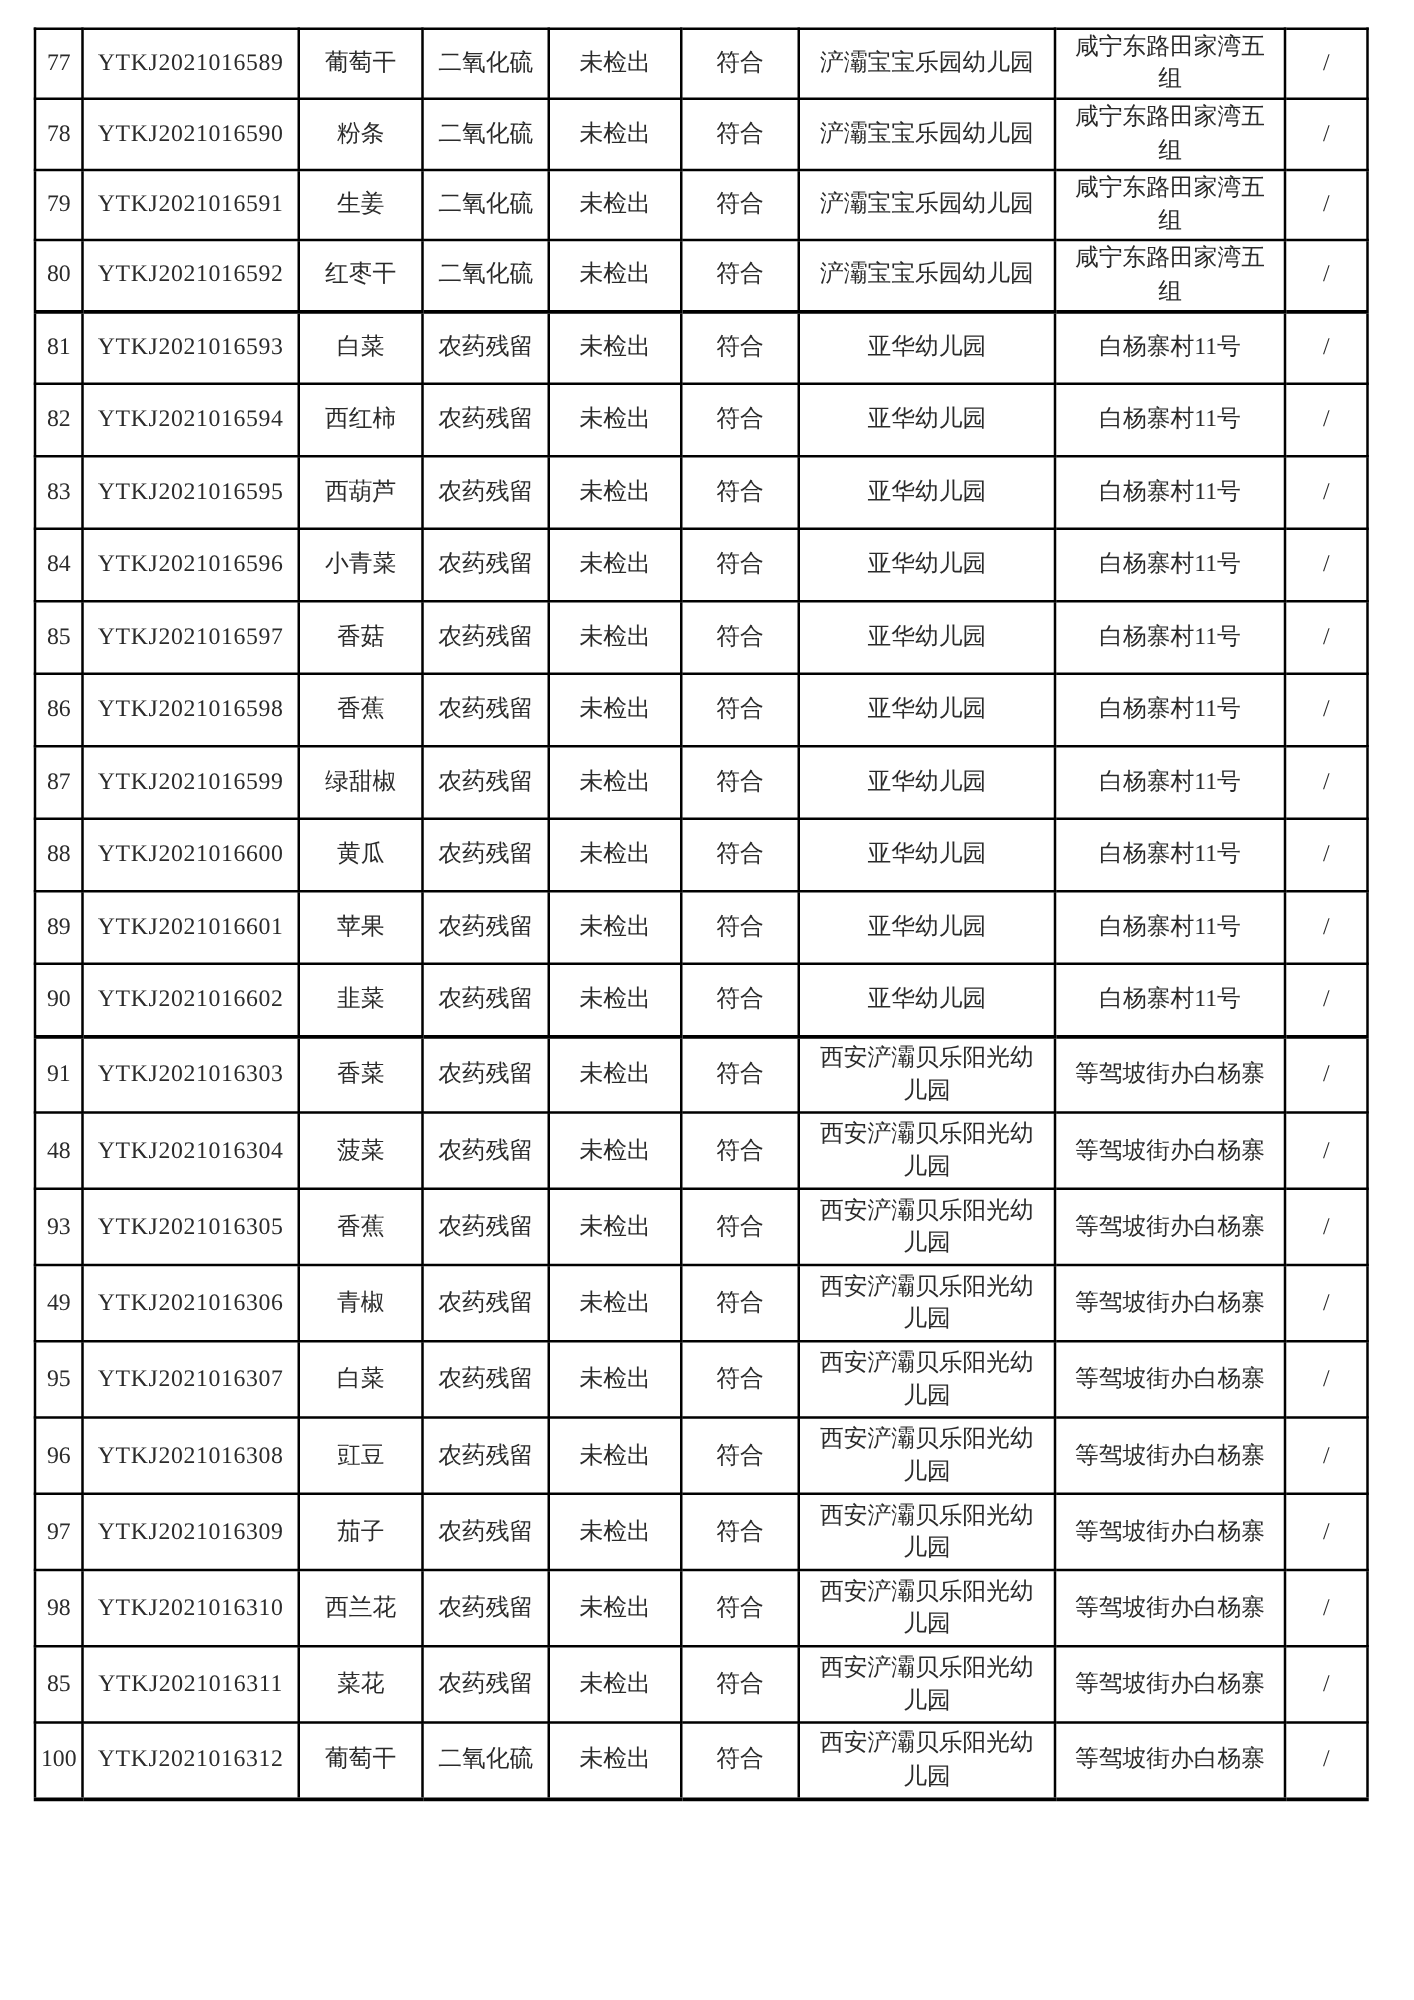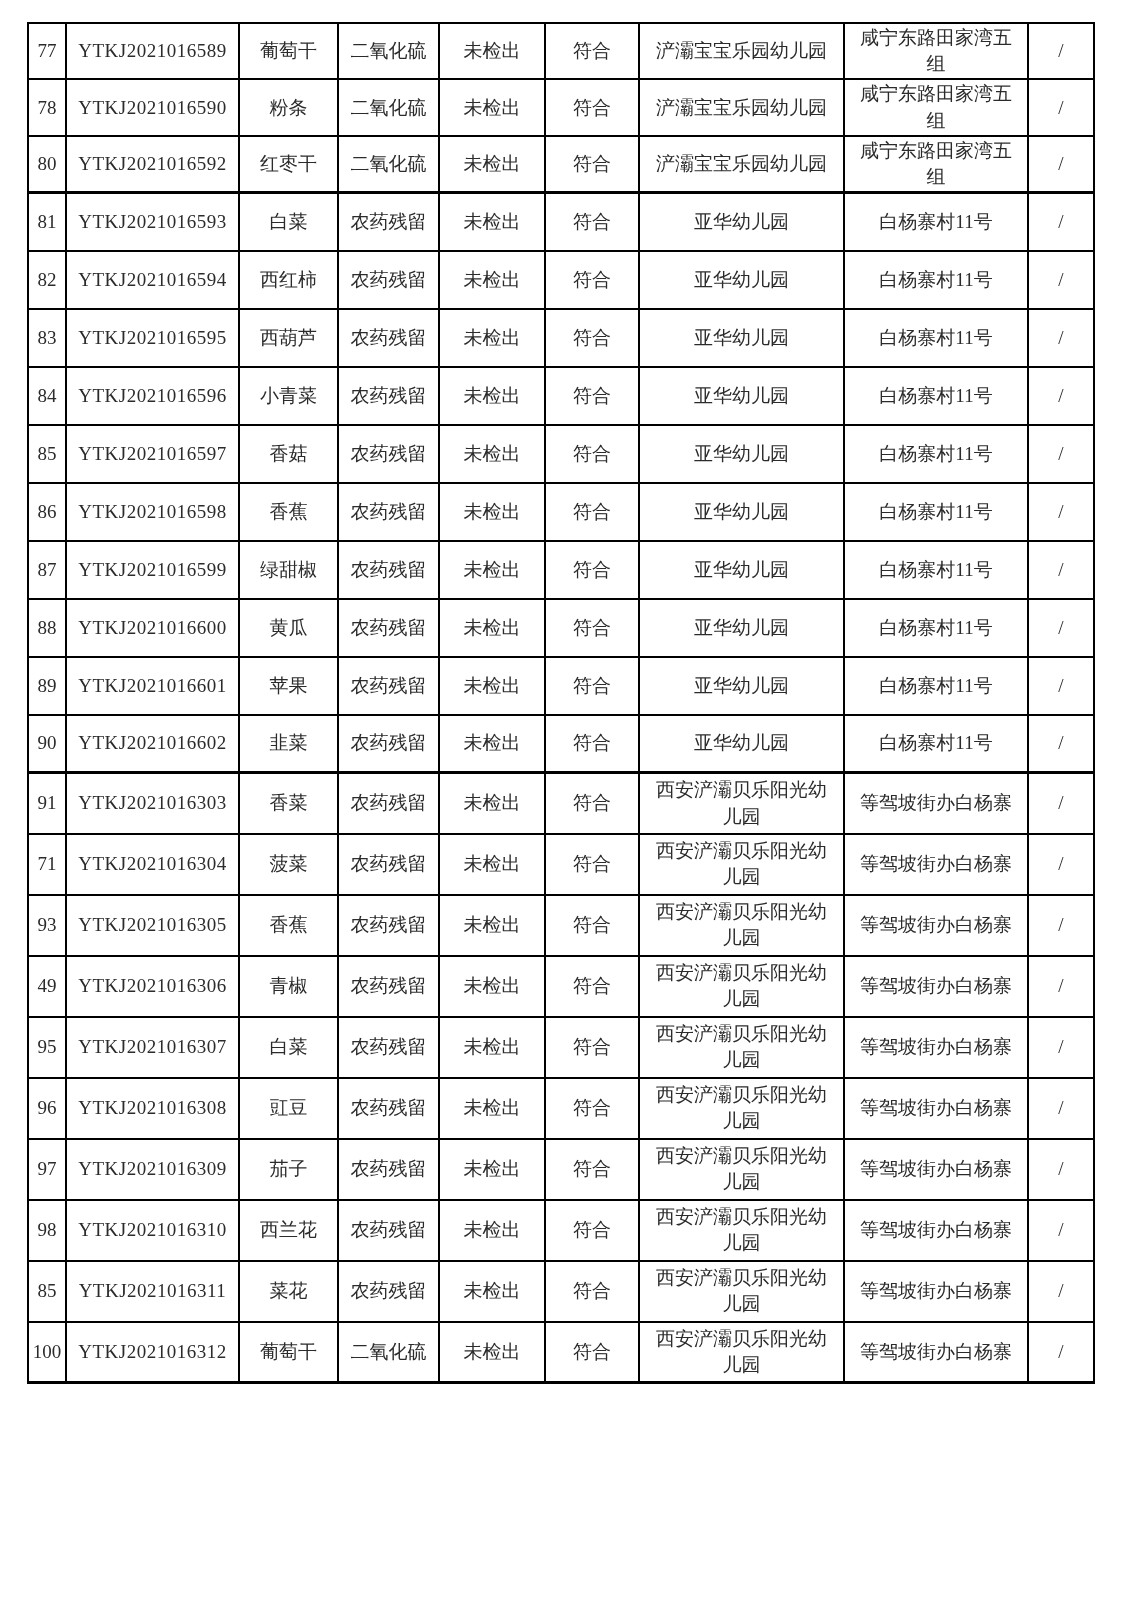--- a/index.html
+++ b/index.html
@@ -98,20 +98,35 @@
     <td class="c-concl">符合</td>
     <td class="c-org">
       <div class="wrap wrap-org">浐灞宝宝乐园幼儿园</div>
     </td>
     <td class="c-addr">
       <div class="wrap wrap-addr">咸宁东路田家湾五组</div>
     </td>
     <td class="c-remark">/</td>
   </tr>
         <tr class="g1">
+    <td class="c-no">79</td>
+    <td class="c-id">YTKJ2021016591</td>
+    <td class="c-name">生姜</td>
+    <td class="c-item">二氧化硫</td>
+    <td class="c-result">未检出</td>
+    <td class="c-concl">符合</td>
+    <td class="c-org">
+      <div class="wrap wrap-org">浐灞宝宝乐园幼儿园</div>
+    </td>
+    <td class="c-addr">
+      <div class="wrap wrap-addr">咸宁东路田家湾五组</div>
+    </td>
+    <td class="c-remark">/</td>
+  </tr>
+        <tr class="g1">
     <td class="c-no">80</td>
     <td class="c-id">YTKJ2021016592</td>
     <td class="c-name">红枣干</td>
     <td class="c-item">二氧化硫</td>
     <td class="c-result">未检出</td>
     <td class="c-concl">符合</td>
     <td class="c-org">
       <div class="wrap wrap-org">浐灞宝宝乐园幼儿园</div>
     </td>
     <td class="c-addr">
@@ -278,21 +293,21 @@
     <td class="c-concl">符合</td>
     <td class="c-org">
       <div class="wrap wrap-org">西安浐灞贝乐阳光幼儿园</div>
     </td>
     <td class="c-addr">
       <div class="wrap wrap-addr">等驾坡街办白杨寨</div>
     </td>
     <td class="c-remark">/</td>
   </tr>
         <tr class="g3">
-    <td class="c-no">71</td>
+    <td class="c-no">48</td>
     <td class="c-id">YTKJ2021016304</td>
     <td class="c-name">菠菜</td>
     <td class="c-item">农药残留</td>
     <td class="c-result">未检出</td>
     <td class="c-concl">符合</td>
     <td class="c-org">
       <div class="wrap wrap-org">西安浐灞贝乐阳光幼儿园</div>
     </td>
     <td class="c-addr">
       <div class="wrap wrap-addr">等驾坡街办白杨寨</div>

